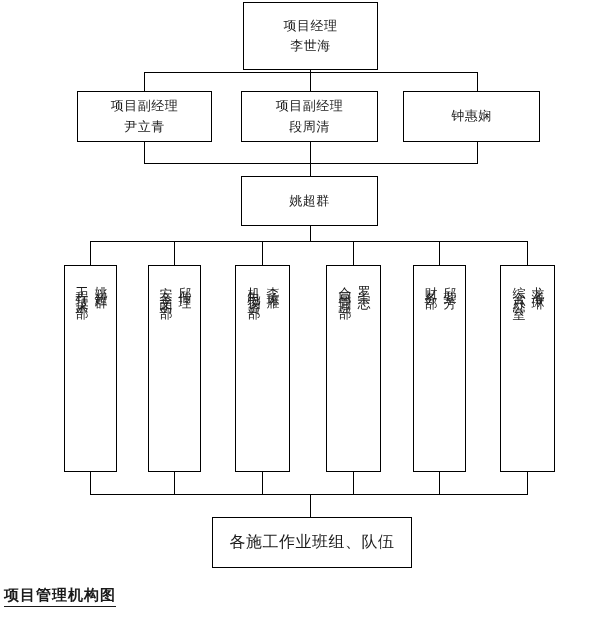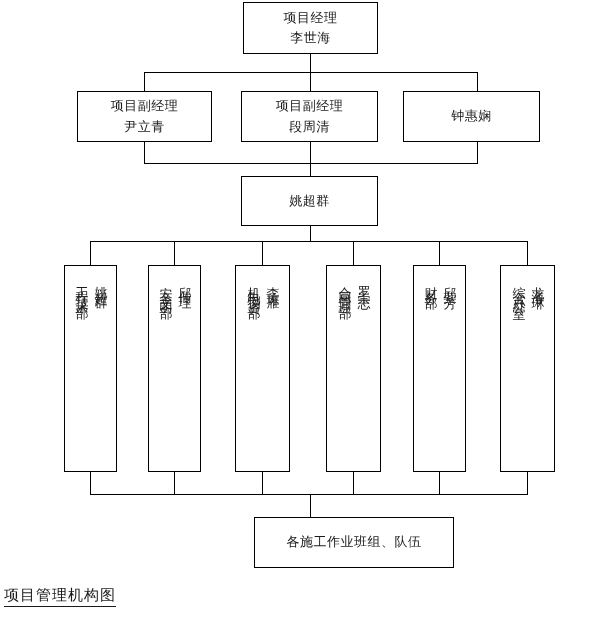--- a/index.html
+++ b/index.html
@@ -75,28 +75,29 @@
   #caption {
     position: absolute;
     left: 4px;
     top: 586px;
     font-size: 15px;
     letter-spacing: 1px;
     color: #1a1a1a;
     border-bottom: 1px solid #1a1a1a;
     padding-bottom: 2px;
     line-height: 1.2;
+    font-weight: bold;
   }
 </style>
 </head>
 <body>
 
 <div id="page">
 
-  <div class="node" id="node-top" style="left:243px; top:2px; width:135px; height:52px;">
+  <div class="node" id="node-top" style="left:243px; top:2px; width:135px; height:68px;">
     <span class="line">项目经理</span>
     <span class="line">李世海</span>
   </div>
 
   <div class="ln v" style="left:310px; top:54px; width:1px; height:18px;"></div>
 
   <div class="ln h" style="left:144px; top:72px; width:333px; height:1px;"></div>
 
   <div class="ln v" style="left:144px; top:72px; width:1px; height:19px;"></div>
   <div class="ln v" style="left:310px; top:72px; width:1px; height:19px;"></div>
@@ -173,19 +174,19 @@
   <div class="ln v" style="left:174px; top:472px; width:1px; height:22px;"></div>
   <div class="ln v" style="left:262px; top:472px; width:1px; height:22px;"></div>
   <div class="ln v" style="left:353px; top:472px; width:1px; height:22px;"></div>
   <div class="ln v" style="left:439px; top:472px; width:1px; height:22px;"></div>
   <div class="ln v" style="left:527px; top:472px; width:1px; height:22px;"></div>
 
   <div class="ln h" style="left:90px; top:494px; width:438px; height:1px;"></div>
 
   <div class="ln v" style="left:310px; top:494px; width:1px; height:23px;"></div>
 
-  <div class="node" style="left:212px; top:517px; width:200px; height:51px; font-size:13px;margin-left:42px;">
+  <div class="node" style="left:212px; top:517px; width:200px; height:51px; font-size:16px;">
     <span class="line">各施工作业班组、队伍</span>
   </div>
 
   <div id="caption">项目管理机构图</div>
 
 </div>
 
 </body></html>

